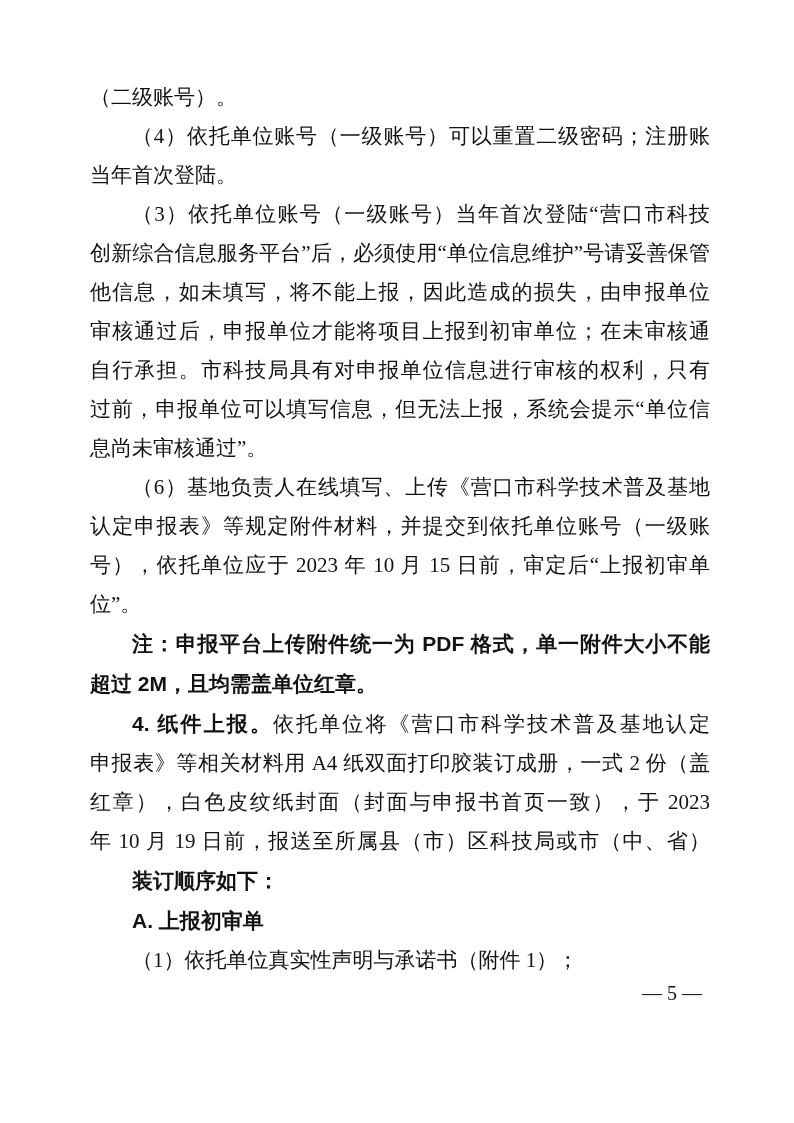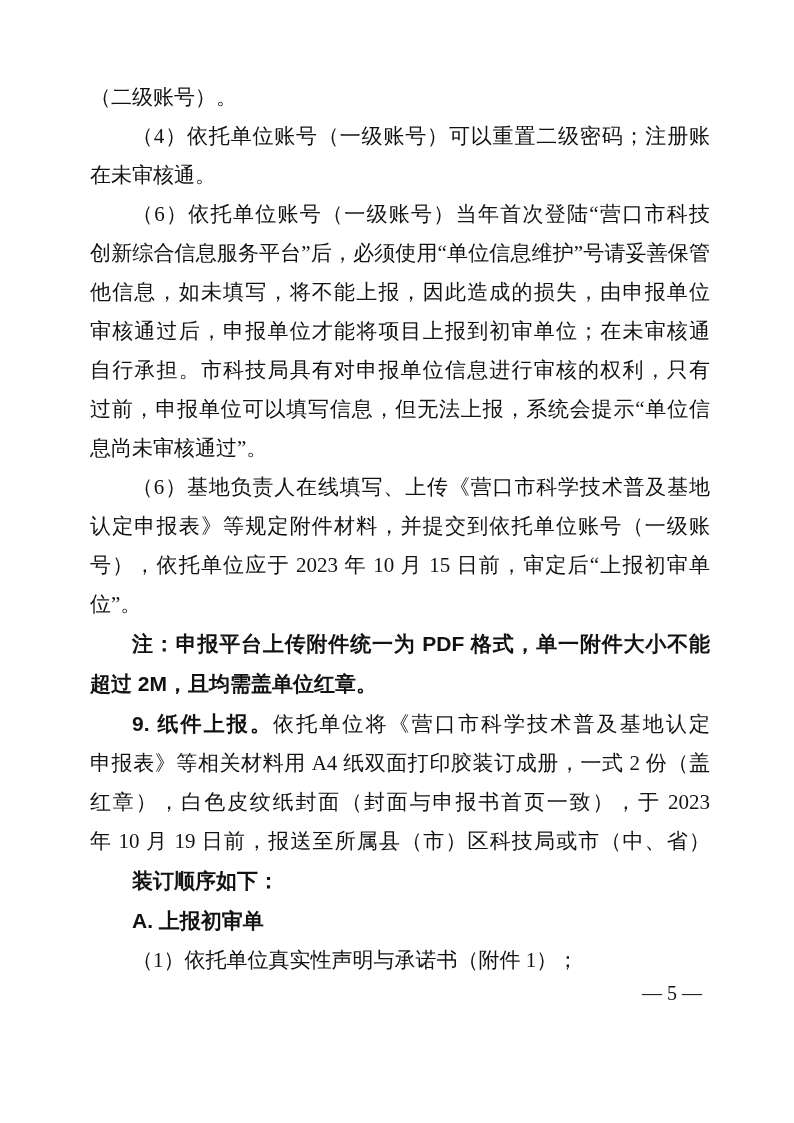--- a/index.html
+++ b/index.html
@@ -54,35 +54,35 @@
     color: #121212;
   }
 </style>
 </head>
 <body>
 
 <div class="page">
   <main class="doc-body">
       <div class="line"><span class="seg">（二级账号）。</span></div>
       <div class="line indent stretch"><span class="seg">（4）依托单位账号（一级账号）可以重置二级密码；注册账</span></div>
-      <div class="line"><span class="seg">在未审核通。</span></div>
-      <div class="line indent stretch"><span class="seg">（6）依托单位账号（一级账号）当年首次登陆“营口市科技</span></div>
+      <div class="line"><span class="seg">当年首次登陆。</span></div>
+      <div class="line indent stretch"><span class="seg">（3）依托单位账号（一级账号）当年首次登陆“营口市科技</span></div>
       <div class="line stretch"><span class="seg">创新综合信息服务平台”后，必须使用“单位信息维护”号请妥善保管</span></div>
       <div class="line stretch"><span class="seg">他信息，如未填写，将不能上报，因此造成的损失，由申报单位</span></div>
       <div class="line stretch"><span class="seg">审核通过后，申报单位才能将项目上报到初审单位；在未审核通</span></div>
       <div class="line stretch"><span class="seg">自行承担。市科技局具有对申报单位信息进行审核的权利，只有</span></div>
       <div class="line stretch"><span class="seg">过前，申报单位可以填写信息，但无法上报，系统会提示“单位信</span></div>
       <div class="line"><span class="seg">息尚未审核通过”。</span></div>
       <div class="line indent stretch"><span class="seg">（6）基地负责人在线填写、上传《营口市科学技术普及基地</span></div>
       <div class="line stretch"><span class="seg">认定申报表》等规定附件材料，并提交到依托单位账号（一级账</span></div>
       <div class="line stretch"><span class="seg">号），依托单位应于 2023 年 10 月 15 日前，审定后“上报初审单</span></div>
       <div class="line"><span class="seg">位”。</span></div>
       <div class="line indent stretch"><span class="seg bold">注：申报平台上传附件统一为 PDF 格式，单一附件大小不能</span></div>
       <div class="line"><span class="seg bold">超过 2M，且均需盖单位红章。</span></div>
-      <div class="line indent stretch"><span class="seg bold">9. 纸件上报。</span><span class="seg">依托单位将《营口市科学技术普及基地认定</span></div>
+      <div class="line indent stretch"><span class="seg bold">4. 纸件上报。</span><span class="seg">依托单位将《营口市科学技术普及基地认定</span></div>
       <div class="line stretch"><span class="seg">申报表》等相关材料用 A4 纸双面打印胶装订成册，一式 2 份（盖</span></div>
       <div class="line stretch"><span class="seg">红章），白色皮纹纸封面（封面与申报书首页一致），于 2023</span></div>
       <div class="line stretch"><span class="seg">年 10 月 19 日前，报送至所属县（市）区科技局或市（中、省）</span></div>
       <div class="line indent"><span class="seg bold">装订顺序如下：</span></div>
       <div class="line indent"><span class="seg bold">A. 上报初审单</span></div>
       <div class="line indent"><span class="seg">（1）依托单位真实性声明与承诺书（附件 1）；</span></div>
     </main>
   <footer class="page-number">— 5 —</footer>
 </div>
 

